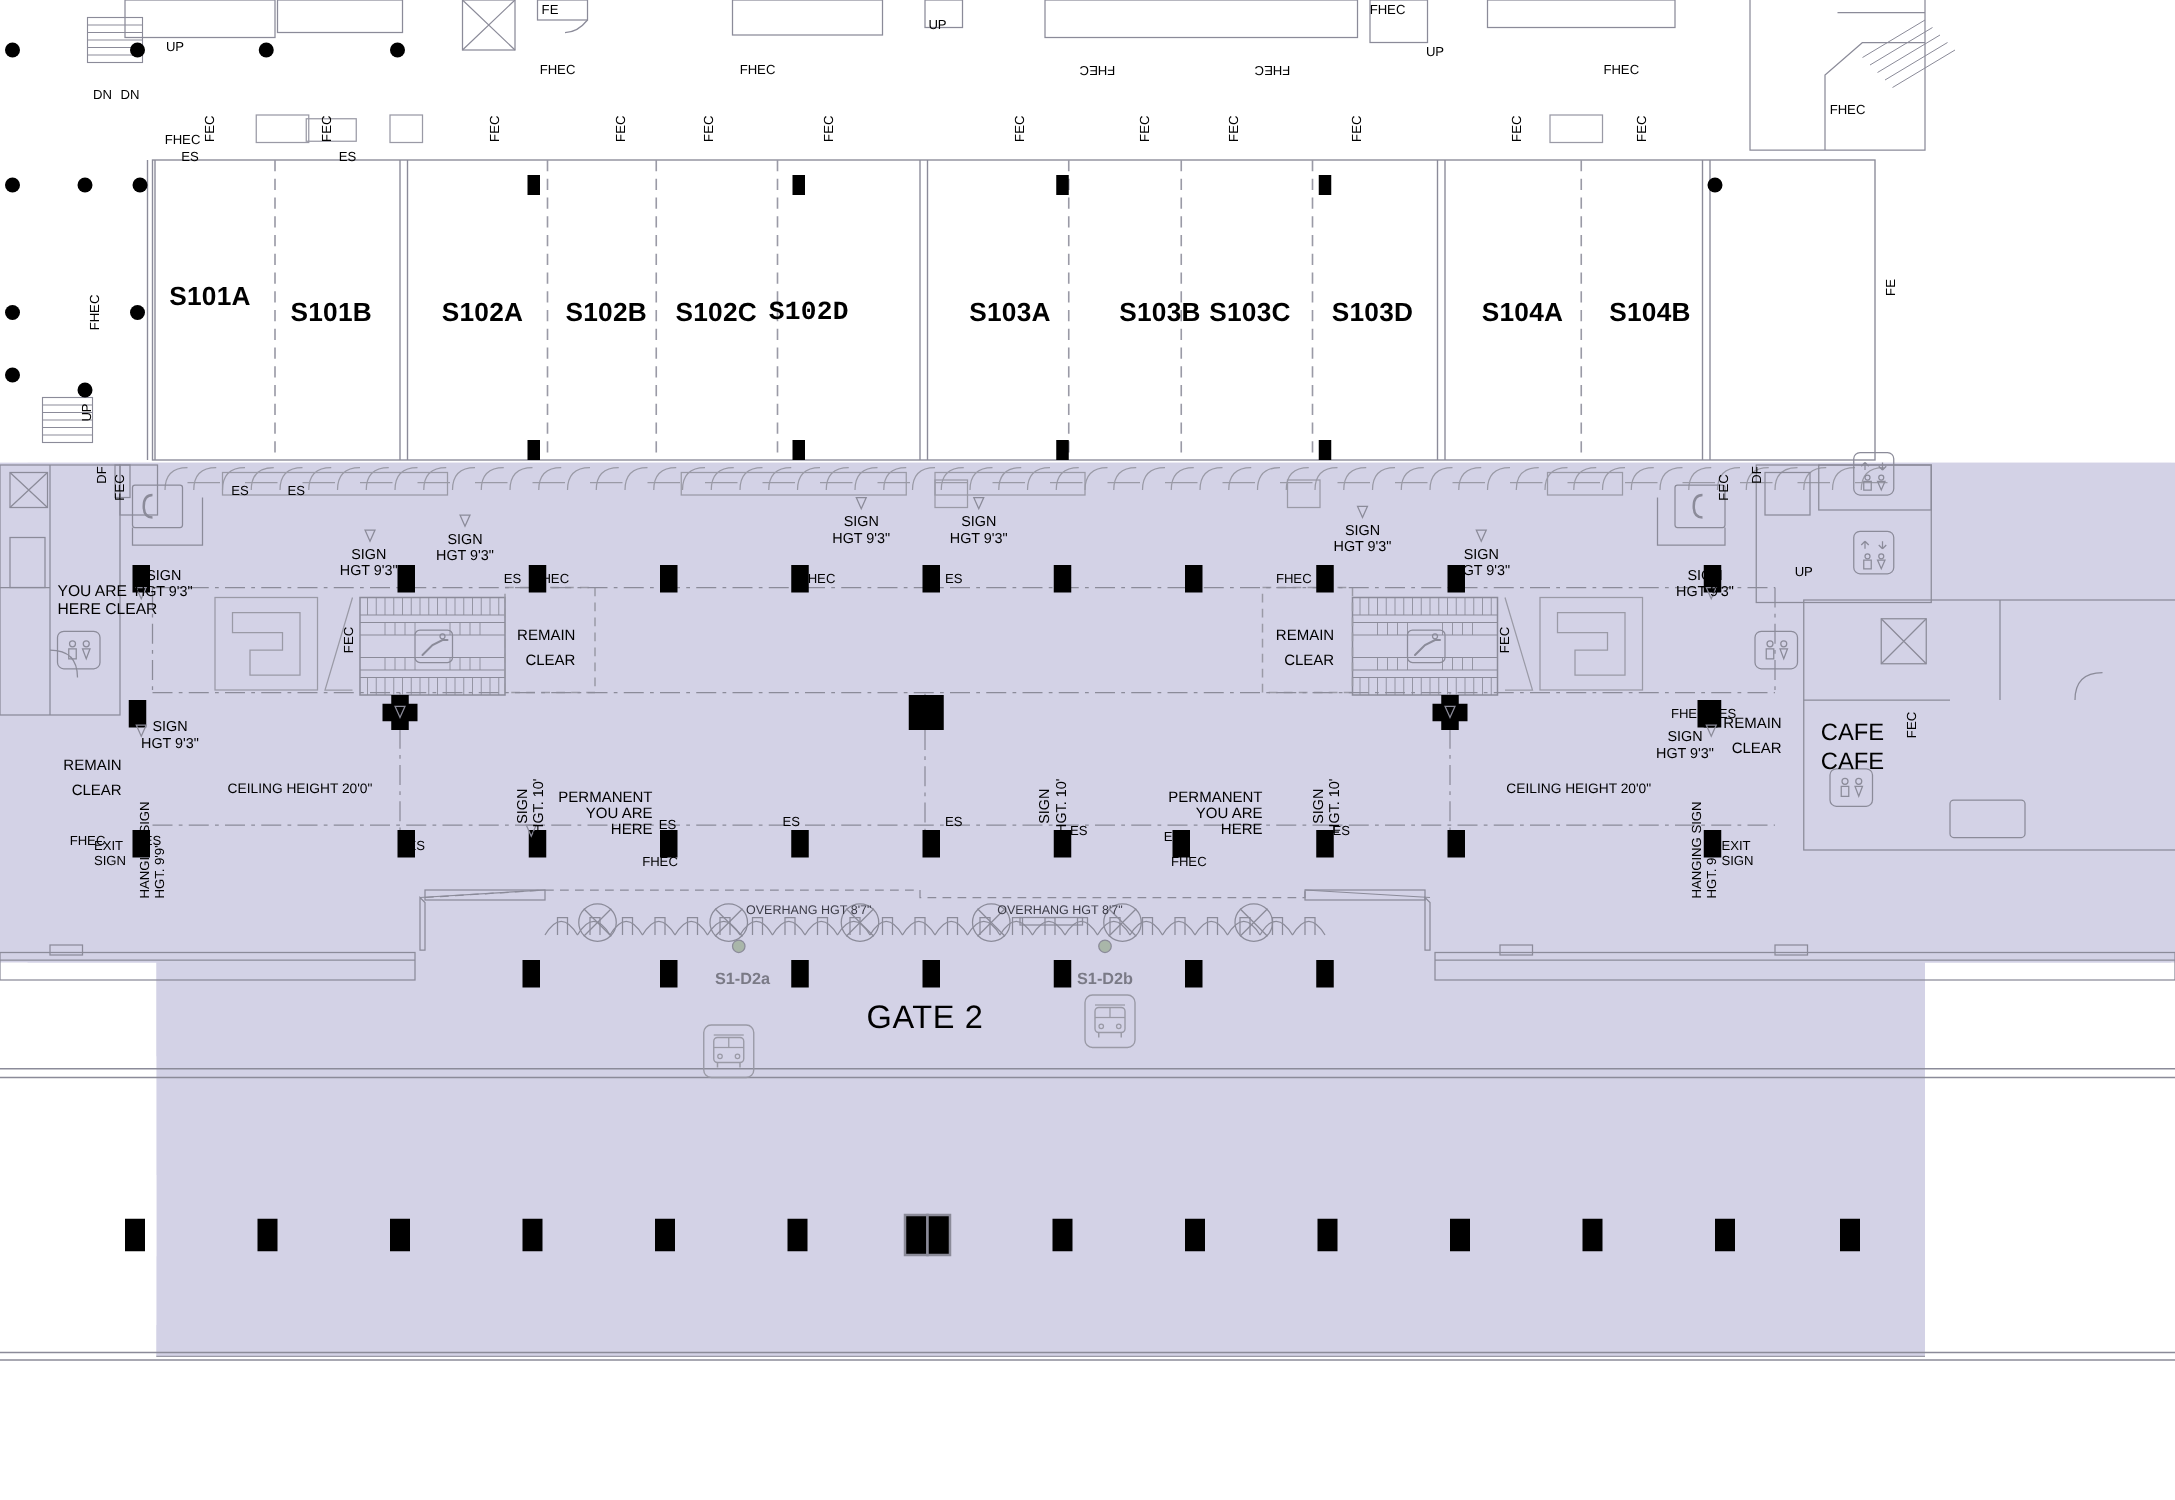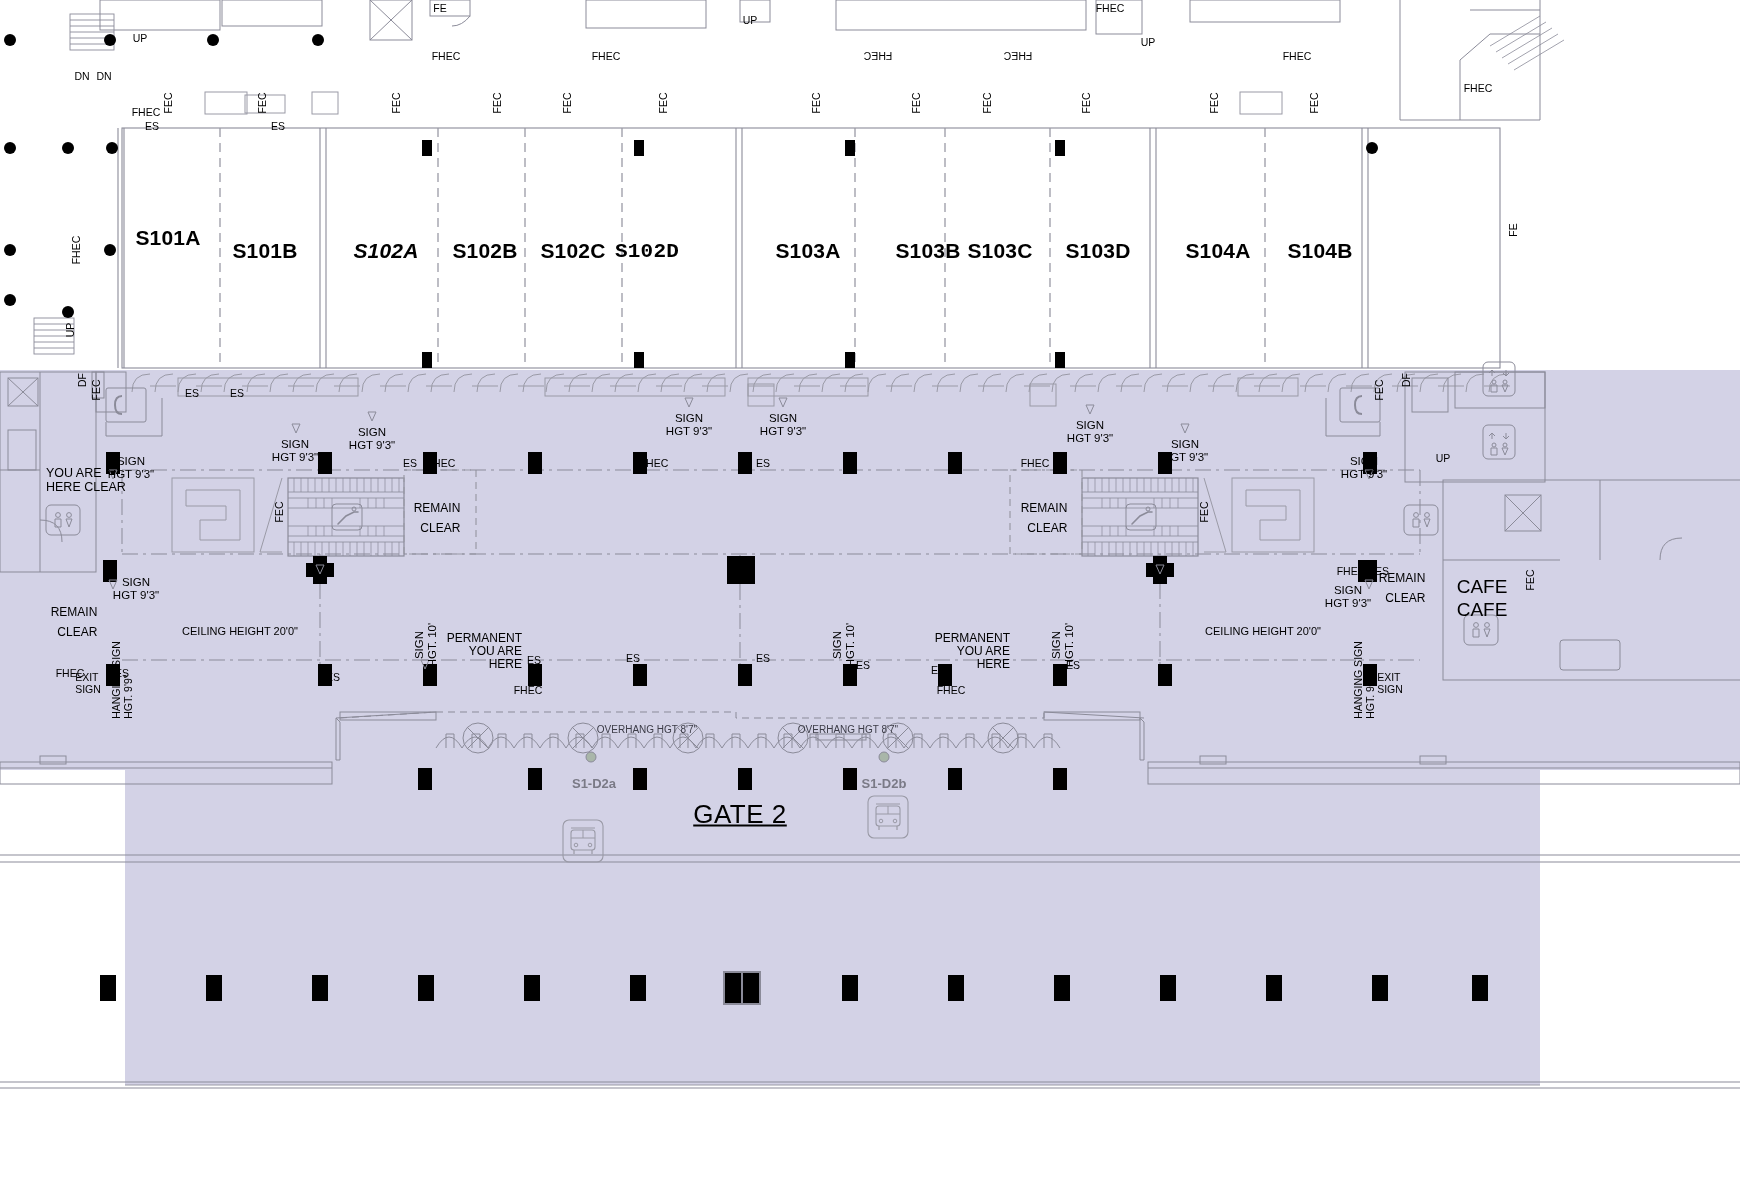--- a/index.html
+++ b/index.html
@@ -5,21 +5,21 @@
 <style>
   html,body{margin:0;padding:0;background:#ffffff;}
   body{font-family:"Liberation Sans", sans-serif;}
   #stage{position:relative;width:1740px;height:1200px;background:#ffffff;overflow:hidden;}
   svg#plan{position:absolute;left:0;top:0;width:1740px;height:1200px;}
 
   
   .lbl{position:absolute;white-space:nowrap;color:#000;}
   .hall-name{font-size:21px;font-weight:bold;letter-spacing:.2px;transform:translate(-50%,-50%);}
   .remain{font-size:12px;line-height:20px;text-align:right;transform:translate(-50%,-50%);}
-  .gate{font-size:26px;letter-spacing:.5px;transform:translate(-50%,-50%);text-decoration:underline;}
+  .gate{font-size:26px;letter-spacing:.5px;transform:translate(-50%,-50%);}
   .sign2{font-size:11.5px;line-height:12.5px;text-align:center;transform:translate(-50%,0);}
   .tiny-c{font-size:10.5px;transform:translate(-50%,-50%);}
   .ceil{font-size:11px;transform:translate(-50%,-50%);}
   .door-id{font-size:13px;font-weight:bold;color:#7a7a86;transform:translate(-50%,-50%);}
   .overhang{font-size:10px;color:#3b3b46;transform:translate(-50%,-50%);}
   .perm{font-size:12px;line-height:13px;text-align:right;transform:translate(-100%,-50%);}
   .youare{font-size:12.5px;line-height:14px;transform:translate(0,-50%);}
   .cafe{font-size:19px;line-height:23px;text-align:center;transform:translate(-50%,-50%);}
 </style>
 </head>
@@ -474,21 +474,21 @@
         <path d="M1365 580 L1369 589 L1373 580 Z" fill="none" stroke="#8b8b99" stroke-width="1"></path>
         <path d="M421 660 L425 669 L429 660 Z" fill="none" stroke="#8b8b99" stroke-width="1"></path>
         <path d="M1156 565 L1160 574 L1164 565 Z" fill="none" stroke="#8b8b99" stroke-width="1"></path>
         <path d="M316 565 L320 574 L324 565 Z" fill="none" stroke="#8b8b99" stroke-width="1"></path>
       </g>
     </svg>
 
   <div id="text-layer">
       <div class="lbl hall-name" style="left: 168px; top: 238px;">S101A</div>
       <div class="lbl hall-name" style="left: 265px; top: 251px;">S101B</div>
-      <div class="lbl hall-name" style="left: 386px; top: 251px; font-style: italic;">S102A</div>
+      <div class="lbl hall-name" style="left: 386px; top: 251px;">S102A</div>
       <div class="lbl hall-name" style="left: 485px; top: 251px;">S102B</div>
       <div class="lbl hall-name" style="left: 573px; top: 251px;">S102C</div>
       <div class="lbl hall-name" style="left: 647px; top: 251px; font-family: Liberation Mono, monospace;">S102D</div>
       <div class="lbl hall-name" style="left: 808px; top: 251px;">S103A</div>
       <div class="lbl hall-name" style="left: 928px; top: 251px;">S103B</div>
       <div class="lbl hall-name" style="left: 1000px; top: 251px;">S103C</div>
       <div class="lbl hall-name" style="left: 1098px; top: 251px;">S103D</div>
       <div class="lbl hall-name" style="left: 1218px; top: 251px;">S104A</div>
       <div class="lbl hall-name" style="left: 1320px; top: 251px;">S104B</div>
       <div class="lbl remain" style="left: 437px; top: 518px;">

